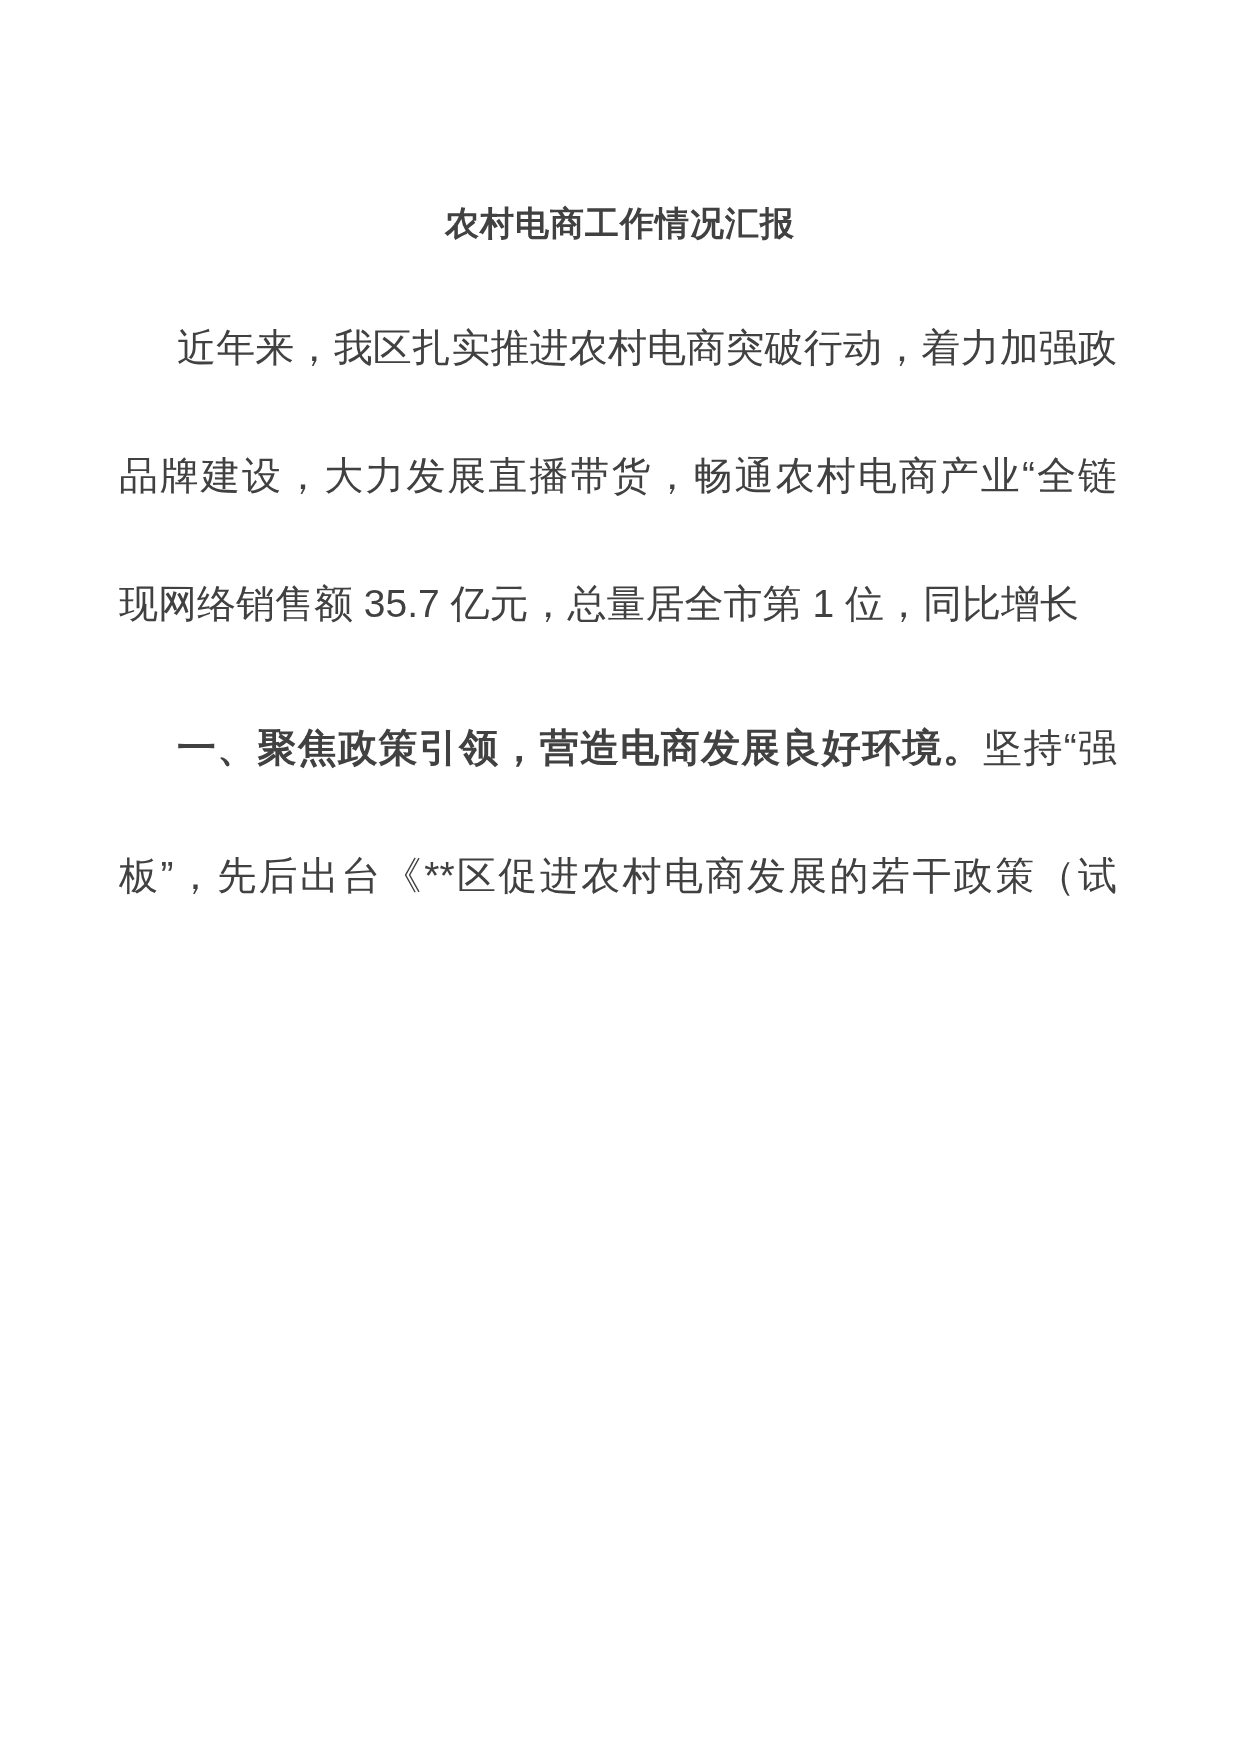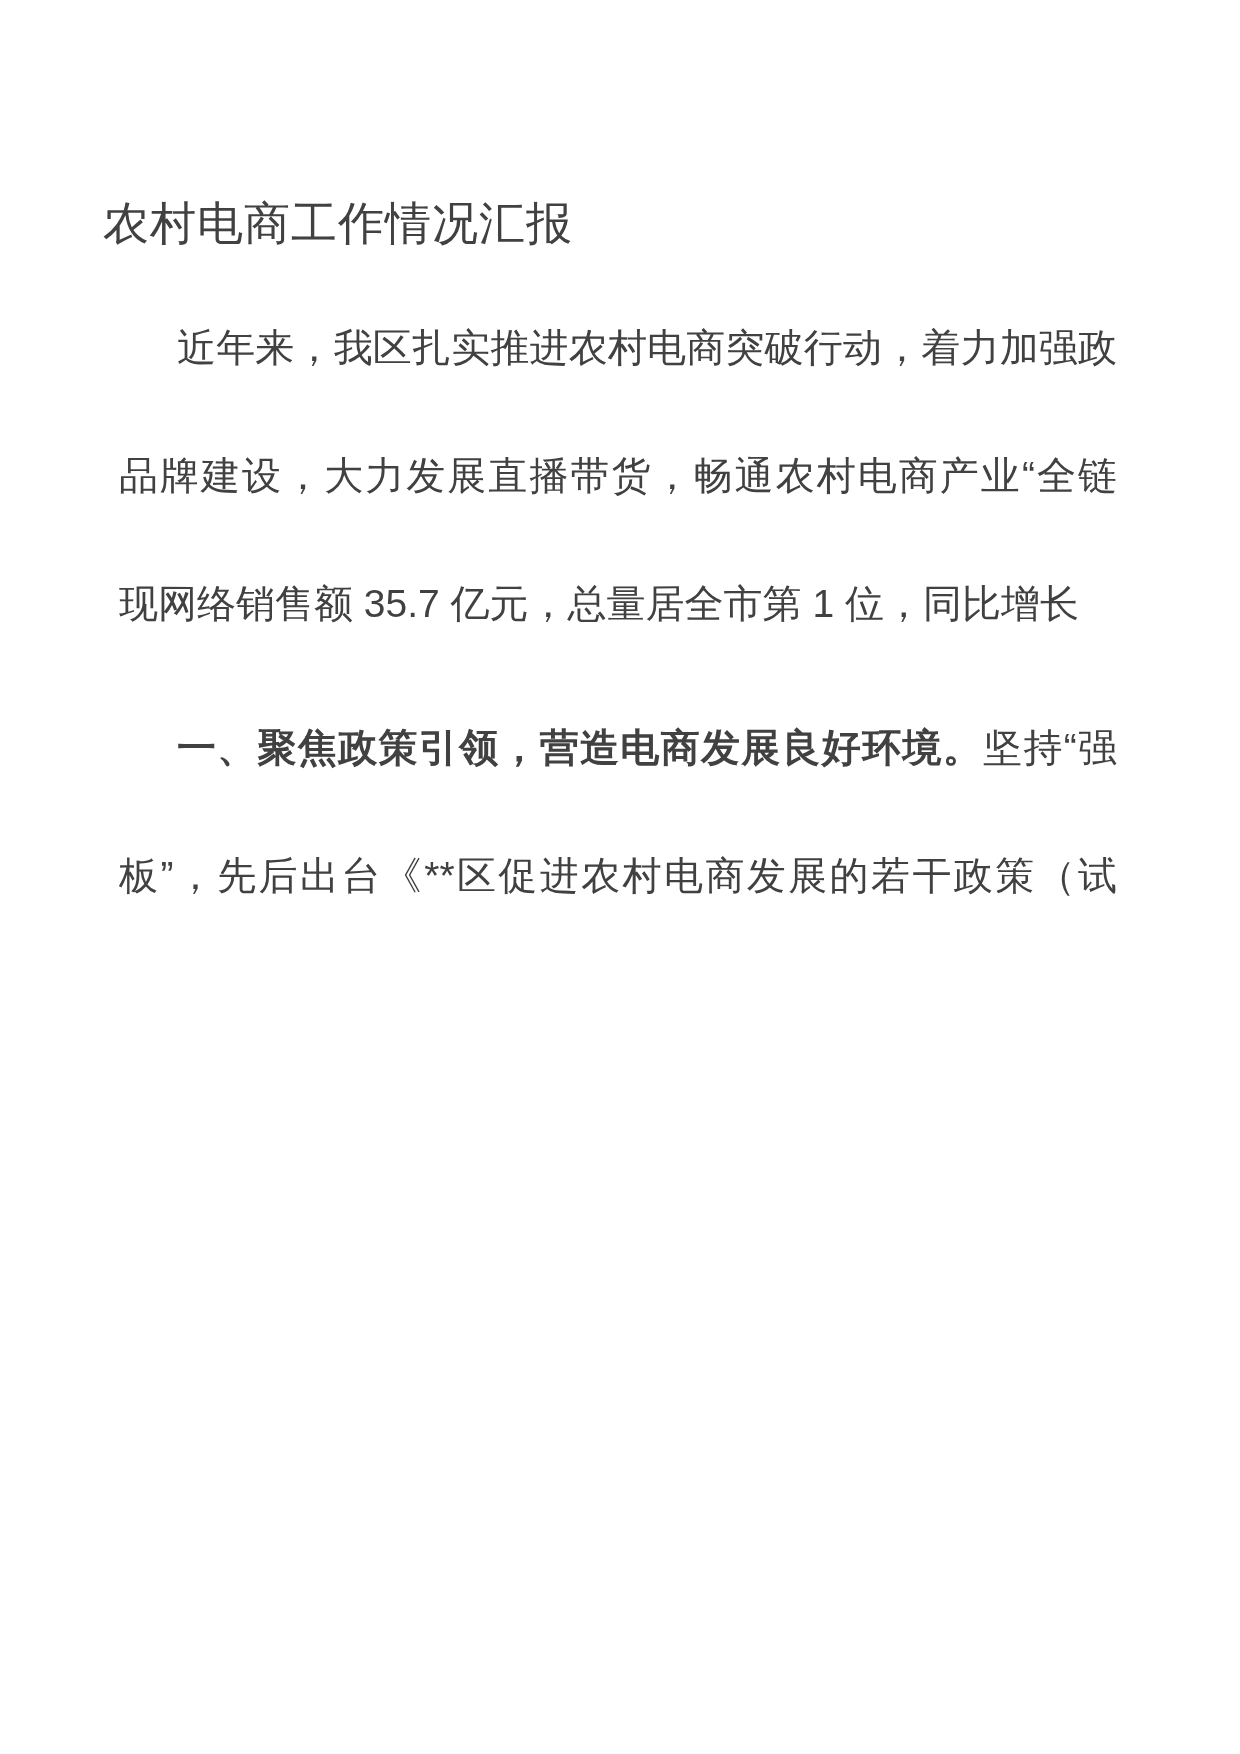--- a/index.html
+++ b/index.html
@@ -11,23 +11,24 @@
     position: relative;
     width: 1240px;
     height: 1754px;
     background: #ffffff;
     overflow: hidden;
     font-family: "Liberation Sans", sans-serif;
     color: #414141;
   }
   .doc-title {
     margin: 202px 103px 0 103px;
-    font-size: 46px;
+    text-align: center;
+    font-size: 34px;
     line-height: 42px;
-    font-weight: normal;
+    font-weight: bold;
     letter-spacing: 1px;
   }
   .content {
     margin: 40px 107px 0 103px;
   }
   .para {
     margin: 16px;
     padding: 0;
     font-size: 39px;
   }

